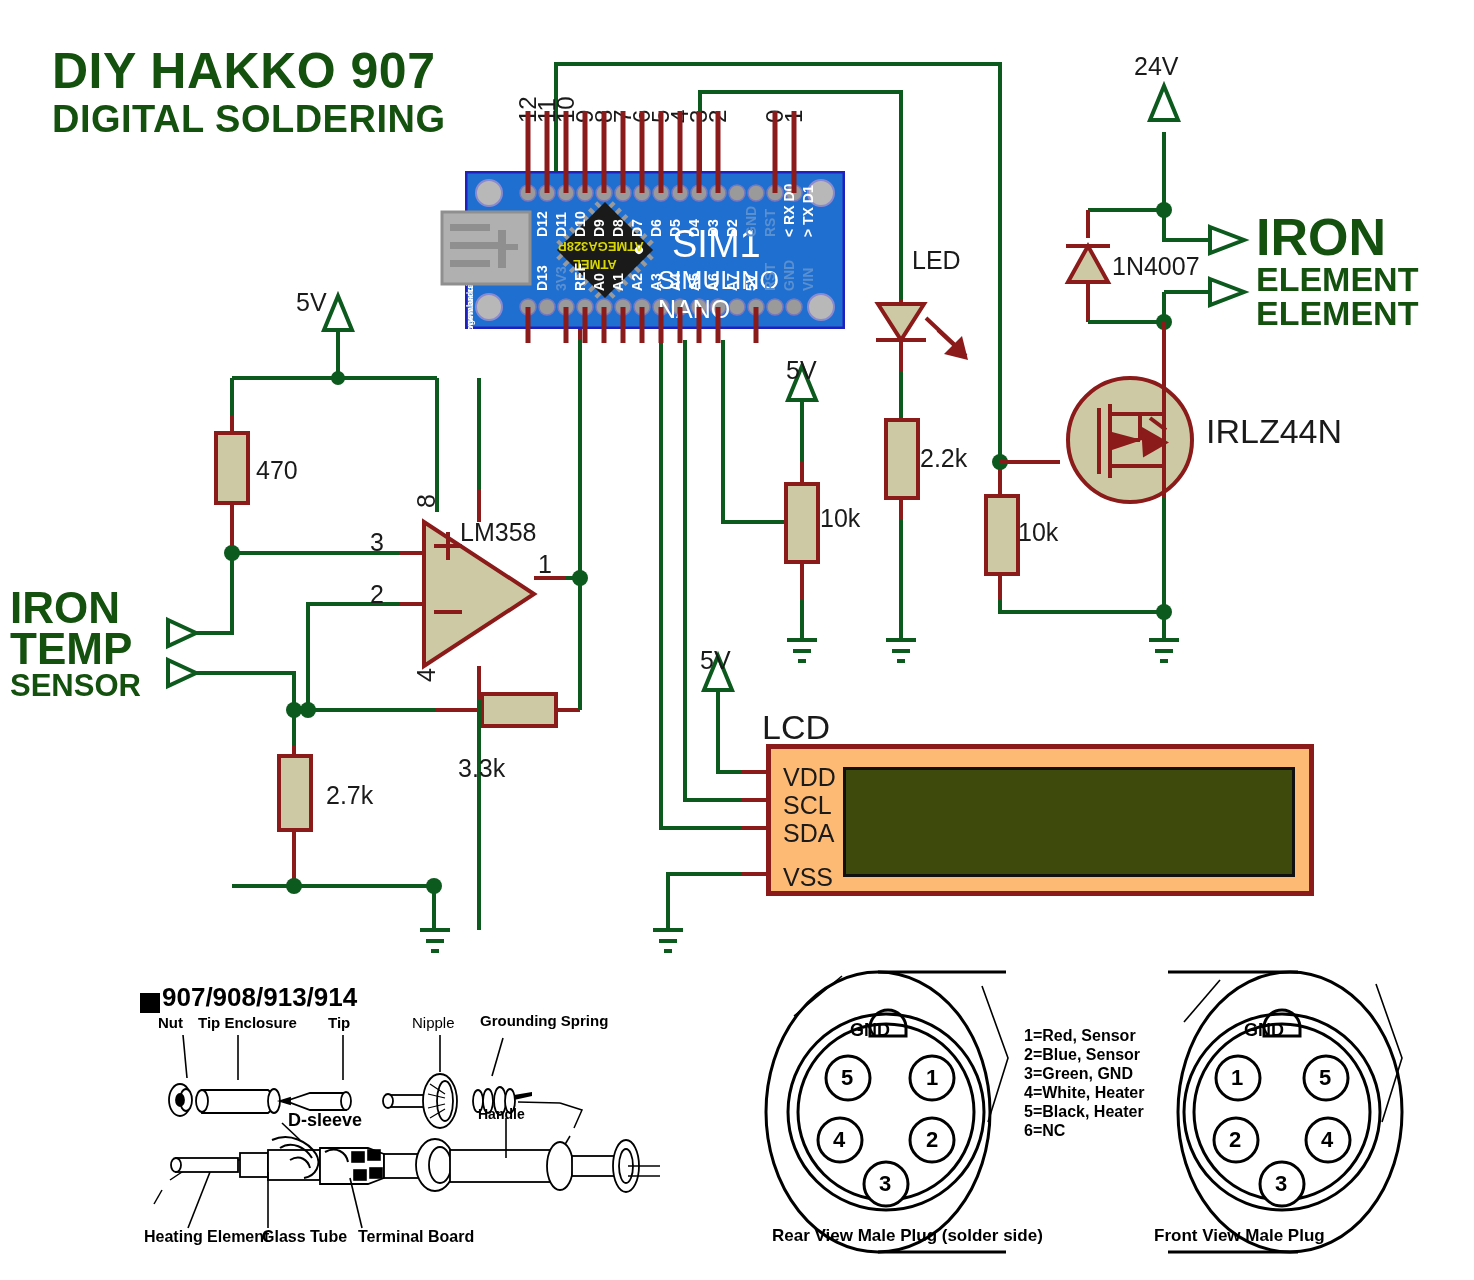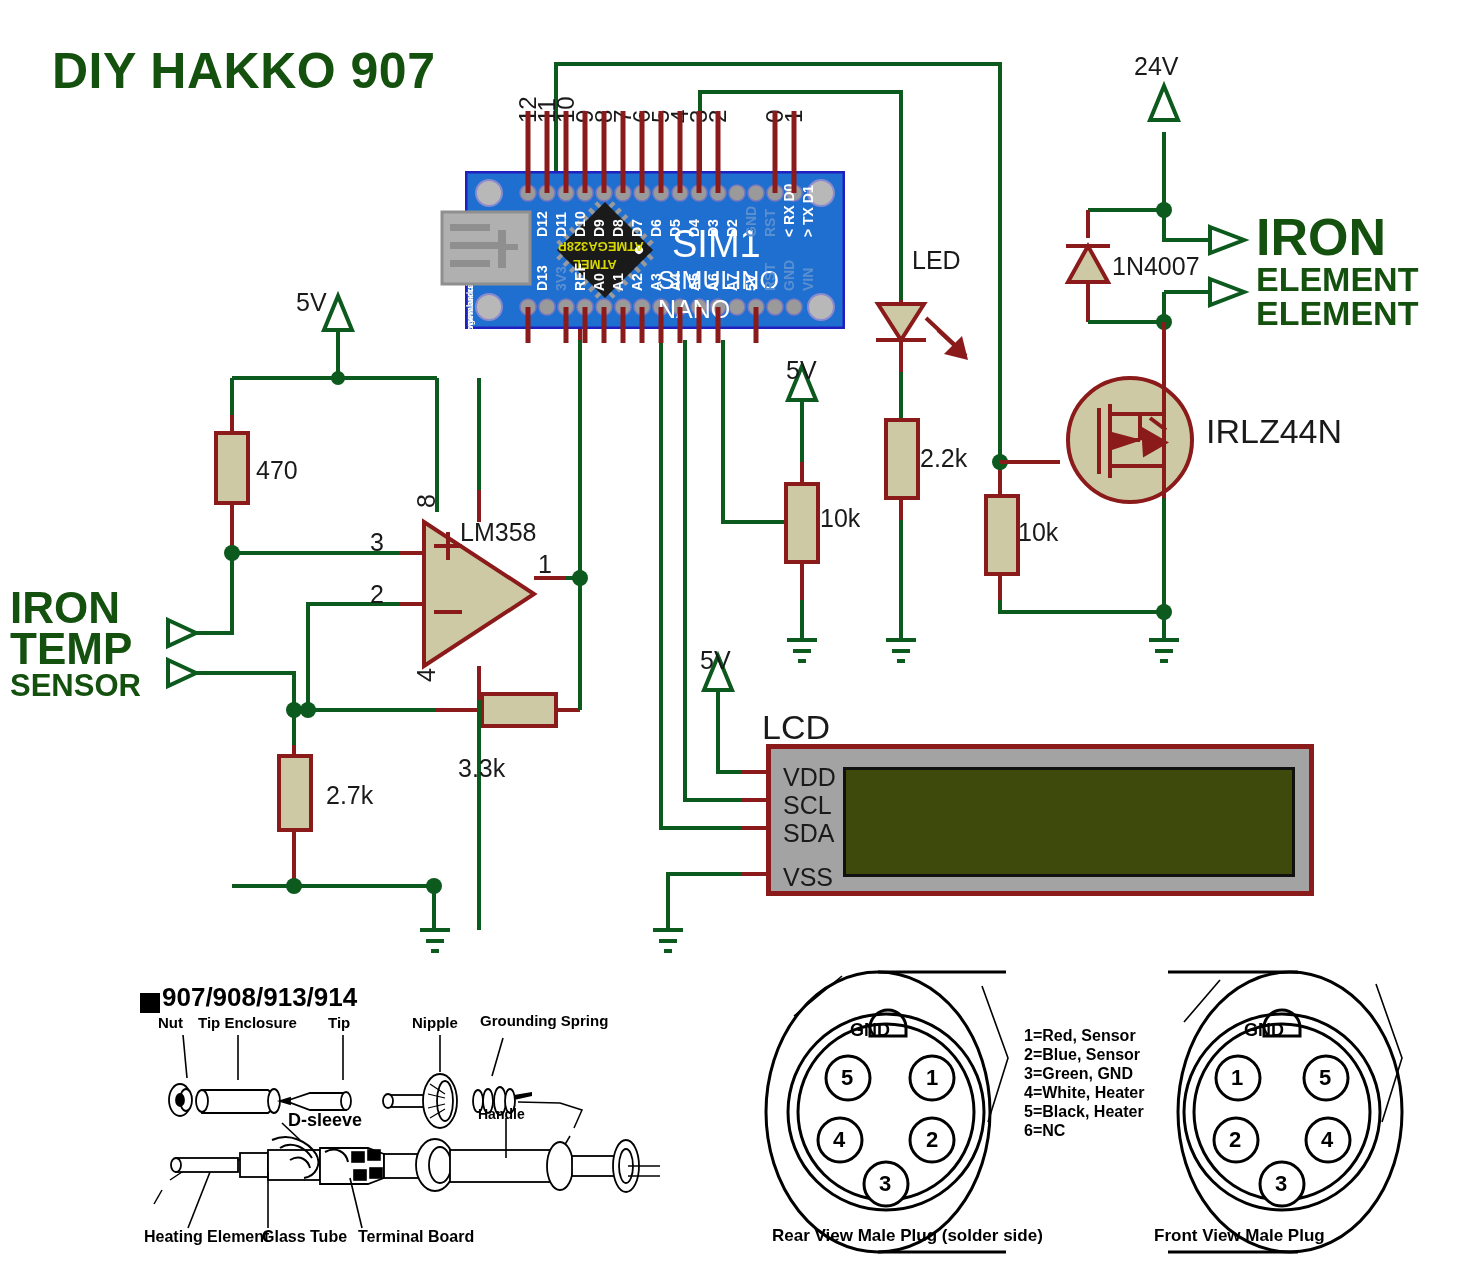--- a/index.html
+++ b/index.html
@@ -10,20 +10,21 @@
   .lbl{position:absolute;color:#1a1a1a;font-size:25px;white-space:nowrap;}
   .glbl{position:absolute;color:#14510f;font-weight:bold;white-space:nowrap;}
   .vrt{transform:rotate(-90deg);transform-origin:left top;}
 </style>
 </head>
 <body>
 
 <div id="root">
 
   <div class="ttl" style="left:52px;top:42px;font-size:50px;">DIY HAKKO 907</div>
+  <div class="ttl" style="left:52px;top:98px;font-size:38px;">DIGITAL SOLDERING</div>
 
   <svg class="layer" viewBox="0 0 1474 1280">
     <defs>
       <style>
         .g{stroke:#0d5a1e;stroke-width:4;fill:none;}
         .r{stroke:#8b1a1a;stroke-width:4;fill:none;}
         .gf{fill:#0d5a1e;}
         .rf{fill:#8b1a1a;}
         .bod{fill:#cdc9a5;stroke:#8b1a1a;stroke-width:4;}
       </style>
@@ -372,21 +373,21 @@
     <div class="glbl" style="position:relative;font-size:44px;line-height:42px;">TEMP</div>
     <div class="glbl" style="position:relative;font-size:31px;line-height:32px;">SENSOR</div>
   </div>
 
   <div style="position:absolute;left:1256px;top:212px;">
     <div class="glbl" style="position:relative;font-size:52px;line-height:50px;">IRON</div>
     <div class="glbl" style="position:relative;font-size:34px;line-height:34px;">ELEMENT</div>
     <div class="glbl" style="position:relative;font-size:34px;line-height:34px;">ELEMENT</div>
   </div>
 
-  <div style="position:absolute;left:766px;top:744px;width:548px;height:152px;background:#a3a3a3;border:5px solid #8b1a1a;box-sizing:border-box;">
+  <div style="position:absolute;left:766px;top:744px;width:548px;height:152px;background:#fdba74;border:5px solid #8b1a1a;box-sizing:border-box;">
     <div style="position:absolute;left:72px;top:18px;width:452px;height:110px;background:#3d4a0b;border:3px solid #111111;box-sizing:border-box;"></div>
     <div style="position:absolute;left:12px;top:14px;font-size:25px;color:#1a1a1a;">VDD</div>
     <div style="position:absolute;left:12px;top:42px;font-size:25px;color:#1a1a1a;">SCL</div>
     <div style="position:absolute;left:12px;top:70px;font-size:25px;color:#1a1a1a;">SDA</div>
     <div style="position:absolute;left:12px;top:114px;font-size:25px;color:#1a1a1a;">VSS</div>
   </div>
 
   <div style="position:absolute;left:140px;top:990px;width:620px;height:270px;">
     <svg viewBox="0 0 620 270" style="width:620px;height:270px;display:block;">
       <rect x="0" y="3" width="20" height="20" fill="#000000"></rect>
@@ -480,21 +481,21 @@
         <path d="M366,168 L366,128"></path>
         <path d="M70,182 L48,238"></path>
         <path d="M128,182 L128,238"></path>
         <path d="M210,188 L222,238"></path>
       </g>
     </svg>
     <div style="position:absolute;left:22px;top:-8px;font-size:26px;font-weight:bold;color:#000;">907/908/913/914</div>
     <div style="position:absolute;left:18px;top:24px;font-size:15px;font-weight:bold;color:#000;">Nut</div>
     <div style="position:absolute;left:58px;top:24px;font-size:15px;font-weight:bold;color:#000;">Tip Enclosure</div>
     <div style="position:absolute;left:188px;top:24px;font-size:15px;font-weight:bold;color:#000;">Tip</div>
-    <div style="position:absolute;left:272px;top:24px;font-size:15px;font-weight:bold;color:#000;">Nipple</div>
+    <div style="position:absolute;left:272px;top:24px;font-size:15px;font-weight:normal;color:#000;">Nipple</div>
     <div style="position:absolute;left:340px;top:22px;font-size:15px;font-weight:bold;color:#000;">Grounding Spring</div>
     <div style="position:absolute;left:148px;top:120px;font-size:18px;font-weight:bold;color:#000;">D-sleeve</div>
     <div style="position:absolute;left:338px;top:116px;font-size:14px;font-weight:bold;color:#000;">Handle</div>
     <div style="position:absolute;left:4px;top:238px;font-size:16px;font-weight:bold;color:#000;">Heating Element</div>
     <div style="position:absolute;left:122px;top:238px;font-size:16px;font-weight:bold;color:#000;">Glass Tube</div>
     <div style="position:absolute;left:218px;top:238px;font-size:16px;font-weight:bold;color:#000;">Terminal Board</div>
   </div>
 
   <div style="position:absolute;left:1024px;top:1026px;font-size:16px;font-weight:bold;color:#000;line-height:19px;">
     <div>1=Red, Sensor</div>

